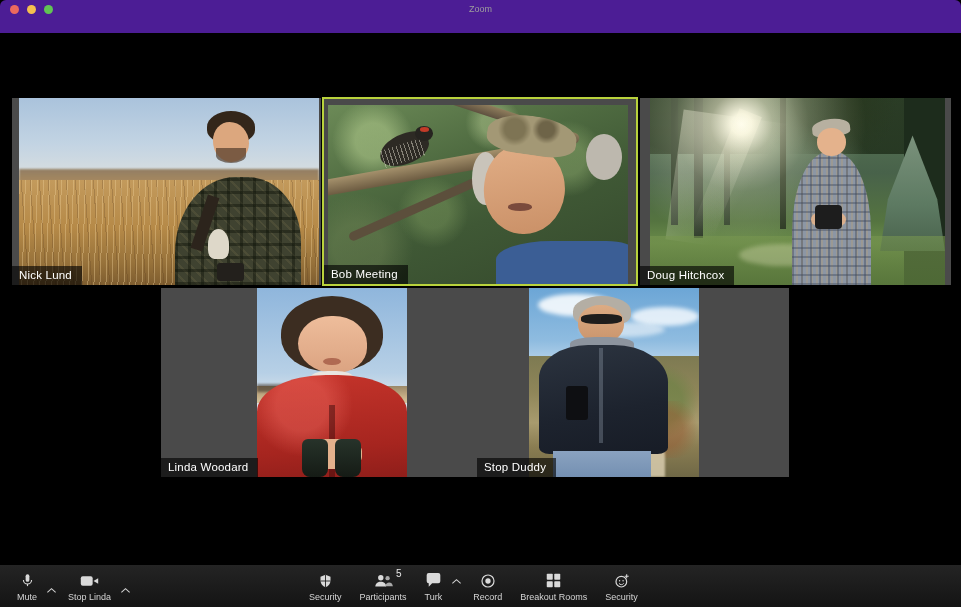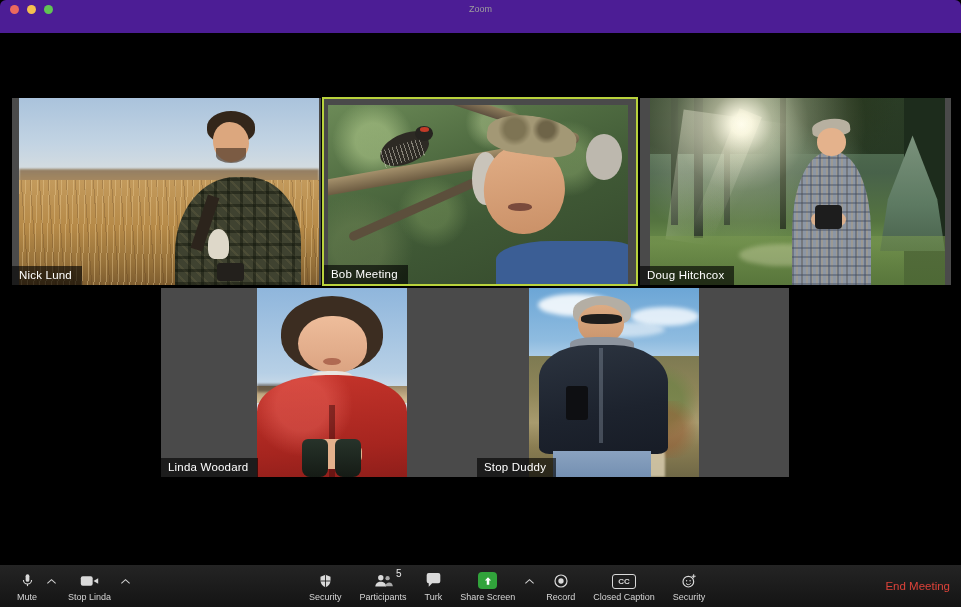--- a/index.html
+++ b/index.html
@@ -115,21 +115,21 @@
   .s-turk .shades{left:30.5%;top:14%;width:24%;height:5%;background:#1f1d1c;border-radius:40%;}
   .s-turk .collar{left:24%;top:26%;width:38%;height:9%;background:#8d949e;border-radius:40%;}
   .s-turk .jacket{left:6%;top:30%;width:76%;height:58%;background:linear-gradient(170deg,#2c3440,#1d232e 60%,#171c26);border-radius:38% 42% 8% 8%/30% 34% 6% 6%;}
   .s-turk .zipper{left:41%;top:32%;width:2.5%;height:50%;background:rgba(150,160,175,.35);}
   .s-turk .binoc{left:22%;top:52%;width:13%;height:18%;background:#0e0f12;border-radius:3px;}
   .s-turk .jeans{left:14%;bottom:0;width:58%;height:14%;background:linear-gradient(180deg,#8aa2c0,#7490b2);}
 
   
   .toolbar{position:absolute;left:0;right:0;top:565px;height:42px;
            background:linear-gradient(180deg,#242424,#141414);}
-  .tb-group-left{position:absolute;left:8px;top:0;display:flex;align-items:flex-start;}
+  .tb-group-left{position:absolute;left:8px;top:0;display:flex;align-items:center;}
   .tb-group-center{position:absolute;left:300px;top:0;display:flex;align-items:flex-start;}
   .tb-btn{display:flex;flex-direction:column;align-items:center;gap:3px;padding:7px 9px 0 9px;cursor:default;}
   .tb-label{font-size:9px;color:#d4d4d4;white-space:nowrap;}
   .tb-caret{padding:12px 2px 0 0;cursor:default;}
   .icon-wrap{position:relative;height:17px;display:flex;align-items:center;justify-content:center;}
   .badge{position:absolute;top:-4px;right:-9px;font-size:10px;color:#e8e8e8;}
   .share-ic{width:19px;height:17px;background:#31a33b;border-radius:4px;display:flex;align-items:center;justify-content:center;}
   .cc-box{width:22px;height:13px;border:1.5px solid #d9d9d9;border-radius:3px;color:#d9d9d9;
           font-size:8px;font-weight:bold;display:flex;align-items:center;justify-content:center;margin-top:2px;}
   .end-meeting{position:absolute;right:11px;top:0;height:42px;display:flex;align-items:center;
@@ -310,62 +310,56 @@
 
     <div class="tb-btn">
       <span class="icon-wrap">
         <svg width="17" height="15" viewBox="0 0 24 22">
           <path d="M2 3a3 3 0 0 1 3-3h14a3 3 0 0 1 3 3v9a3 3 0 0 1-3 3h-9l-5 5v-5H5a3 3 0 0 1-3-3V3z" fill="#d9d9d9"></path>
         </svg>
       </span>
       <span class="tb-label">Turk</span>
     </div>
 
-    <div class="tb-btn">
-      <span class="icon-wrap">
-        <span class="share-ic">
-          <svg width="10" height="10" viewBox="0 0 16 16">
-            <path d="M8 2l5 5h-3v7H6V7H3l5-5z" fill="#ffffff"></path>
-          </svg>
-        </span>
-      </span>
-      <span class="tb-label">Share Screen</span>
-    </div>
     <div class="tb-caret">
       <svg width="11" height="8" viewBox="0 0 24 16">
         <path d="M3 13l9-8 9 8" stroke="#cfcfcf" stroke-width="2.4" fill="none"></path>
       </svg>
     </div>
 
     <div class="tb-btn">
       <span class="icon-wrap">
         <svg width="16" height="16" viewBox="0 0 24 24" fill="none">
           <circle cx="12" cy="12" r="9" stroke="#d9d9d9" stroke-width="1.8"></circle>
           <circle cx="12" cy="12" r="4" fill="#d9d9d9"></circle>
         </svg>
       </span>
       <span class="tb-label">Record</span>
     </div>
 
-    <div class="tb-btn">
-      <span class="icon-wrap">
-        <span class="cc-box">CC</span>
-      </span>
-      <span class="tb-label">Closed Caption</span>
-    </div>
-
+
+    <div class="tb-btn">
+      <span class="icon-wrap">
+        <svg width="15" height="15" viewBox="0 0 20 20">
+          <rect x="1" y="1" width="8" height="8" rx="1" fill="#d9d9d9"></rect>
+          <rect x="11" y="1" width="8" height="8" rx="1" fill="#d9d9d9"></rect>
+          <rect x="1" y="11" width="8" height="8" rx="1" fill="#d9d9d9"></rect>
+          <rect x="11" y="11" width="8" height="8" rx="1" fill="#d9d9d9"></rect>
+        </svg>
+      </span>
+      <span class="tb-label">Breakout Rooms</span>
+    </div>
 
     <div class="tb-btn">
       <span class="icon-wrap">
         <svg width="16" height="16" viewBox="0 0 24 24" fill="none">
           <circle cx="11" cy="13" r="8" stroke="#d9d9d9" stroke-width="1.8"></circle>
           <circle cx="8.4" cy="11.5" r="1.1" fill="#d9d9d9"></circle>
           <circle cx="13.6" cy="11.5" r="1.1" fill="#d9d9d9"></circle>
           <path d="M7.5 15.5c1 1.4 2.2 2 3.5 2s2.5-.6 3.5-2" stroke="#d9d9d9" stroke-width="1.5" fill="none"></path>
           <path d="M19 2v6M16 5h6" stroke="#d9d9d9" stroke-width="1.6"></path>
         </svg>
       </span>
       <span class="tb-label">Security</span>
     </div>
   </div>
 
-  <div class="end-meeting">End Meeting</div>
 </div>
 
 </body></html>

